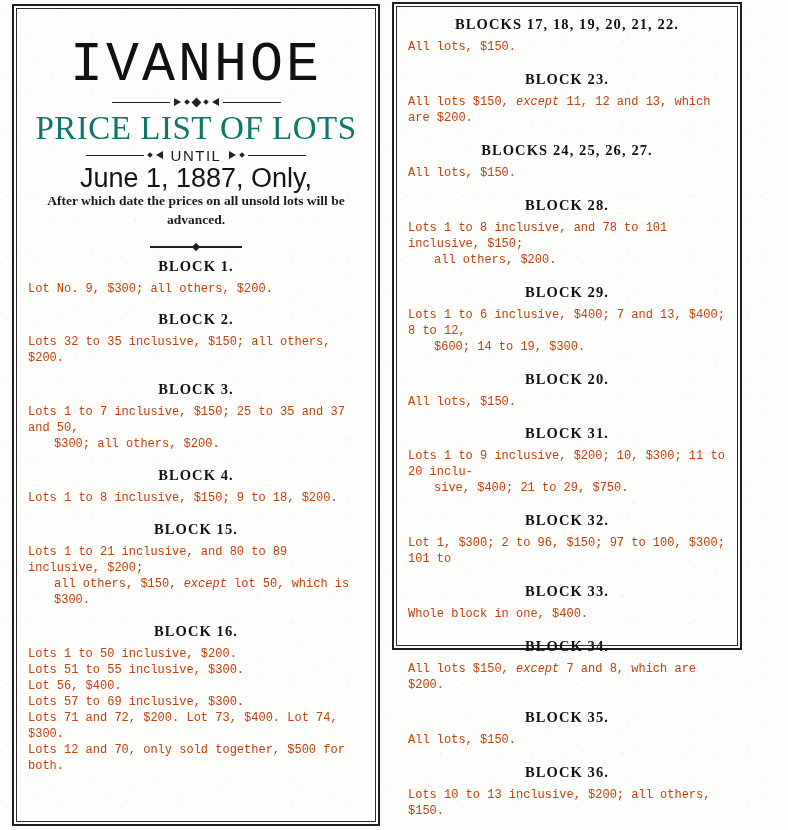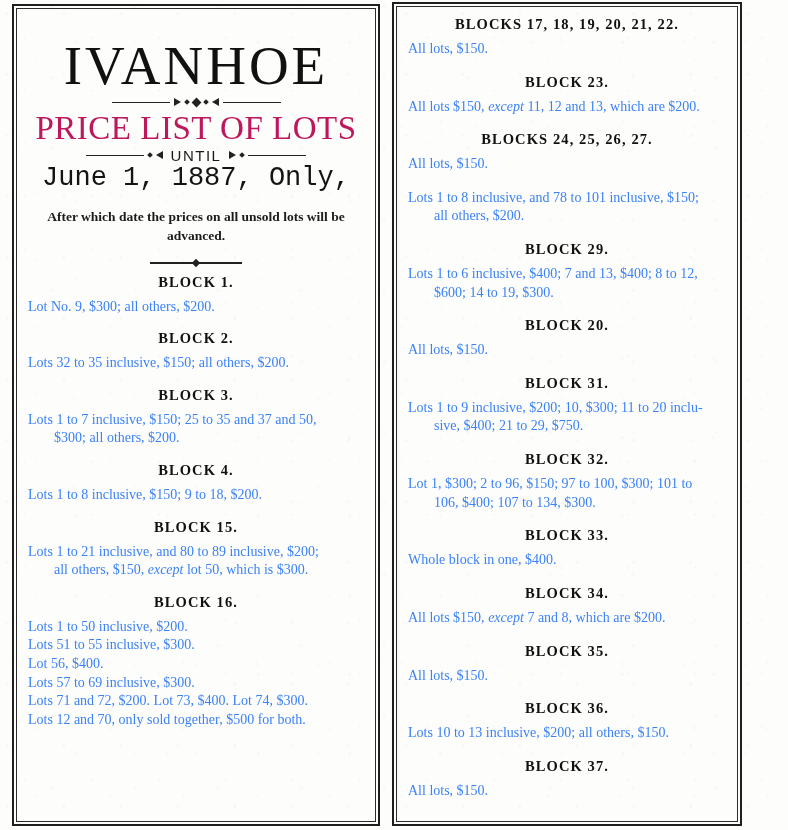--- a/index.html
+++ b/index.html
@@ -49,21 +49,21 @@
     box-sizing: border-box;
     background: transparent;
   }
   .panel-left {
     width: 368px;
     height: 822px;
     margin: 4px 0 0 12px;
   }
   .panel-right {
     width: 350px;
-    height: 824px;
+    height: 648px;
     margin: 2px 0 0 12px;
   }
 
   
   .frame-outer {
     position: absolute;
     inset: 0;
     border: 2px solid #1f1f1f;
   }
   
@@ -80,39 +80,39 @@
     box-sizing: border-box;
     height: 100%;
   }
 
   
   .masthead {
     text-align: center;
     padding-top: 26px;
   }
   .mast-title {
-    font-family: Liberation Serif, serif;
+    font-family: Liberation Mono, monospace;
     font-size: 55px;
     line-height: .95;
     letter-spacing: 3px;
     font-weight: 400;
     color: #111;
     white-space: nowrap;
   }
   .mast-sub {
     font-family: "Liberation Serif", serif;
     font-size: 33px;
     line-height: 1;
     letter-spacing: .5px;
     font-weight: 400;
-    color: #be185d;
+    color: #0f766e;
     white-space: nowrap;
   }
   .mast-date {
-    font-family: Liberation Mono, monospace;
+    font-family: Liberation Sans, sans-serif;
     font-size: 27px;
     line-height: 1;
     font-weight: 400;
     color: #141414;
     white-space: nowrap;
   }
   .mast-note {
     font-family: "Liberation Serif", serif;
     font-size: 13.5px;
     line-height: 1.38;
@@ -192,24 +192,24 @@
     text-align: center;
     font-family: "Liberation Serif", serif;
     font-weight: 700;
     font-size: 14.5px;
     letter-spacing: 1.1px;
     color: #111;
     margin-bottom: 7px;
     white-space: nowrap;
   }
   .block-lines {
-    font-family: Liberation Serif, serif;
-    font-size: 14px;
+    font-family: Liberation Mono, monospace;
+    font-size: 12px;
     line-height: 1.33;
-    color: #3b82f6;
+    color: #c2410c;
   }
   .block-line {
     text-indent: 0;
   }
   .block-line.indent {
     padding-left: 26px;
   }
   .block-line em {
     font-style: italic;
   }
@@ -250,21 +250,21 @@
           <span class="orn-dia-sm"></span>
           <span class="orn-arrow-l"></span>
           <span class="orn-word">UNTIL</span>
           <span class="orn-arrow-r"></span>
           <span class="orn-dia-sm"></span>
           <span class="orn-line l-long"></span>
         </div>
 
         <div class="mast-date">June 1, 1887, Only,</div>
 
-        <div class="mast-note" style="margin-top:16px;">After which date the prices on all unsold lots will be advanced.</div>
+        <div class="mast-note" style="margin-top:0;">After which date the prices on all unsold lots will be advanced.</div>
 
         <div class="rule-short"></div>
       </div>
 
       <div id="left-blocks" style="margin-top:10px;">
           <div class="block-entry">
             <div class="block-head">BLOCK 1.</div>
             <div class="block-lines">
               <div class="block-line">Lot No. 9, $300; all others, $200.</div>
             </div>
@@ -328,20 +328,21 @@
               <div class="block-line">All lots $150, <em>except</em> 11, 12 and 13, which are $200.</div>
             </div>
           </div>
           <div class="block-entry">
             <div class="block-head">BLOCKS 24, 25, 26, 27.</div>
             <div class="block-lines">
               <div class="block-line">All lots, $150.</div>
             </div>
           </div>
           <div class="block-entry">
+            <div class="block-head">BLOCK 28.</div>
             <div class="block-lines">
               <div class="block-line">Lots 1 to 8 inclusive, and 78 to 101 inclusive, $150;</div>
               <div class="block-line indent">all others, $200.</div>
             </div>
           </div>
           <div class="block-entry">
             <div class="block-head">BLOCK 29.</div>
             <div class="block-lines">
               <div class="block-line">Lots 1 to 6 inclusive, $400; 7 and 13, $400; 8 to 12,</div>
               <div class="block-line indent">$600; 14 to 19, $300.</div>
@@ -357,21 +358,20 @@
             <div class="block-head">BLOCK 31.</div>
             <div class="block-lines">
               <div class="block-line">Lots 1 to 9 inclusive, $200; 10, $300; 11 to 20 inclu-</div>
               <div class="block-line indent">sive, $400; 21 to 29, $750.</div>
             </div>
           </div>
           <div class="block-entry">
             <div class="block-head">BLOCK 32.</div>
             <div class="block-lines">
               <div class="block-line">Lot 1, $300; 2 to 96, $150; 97 to 100, $300; 101 to</div>
-              <div class="block-line indent">106, $400; 107 to 134, $300.</div>
             </div>
           </div>
           <div class="block-entry">
             <div class="block-head">BLOCK 33.</div>
             <div class="block-lines">
               <div class="block-line">Whole block in one, $400.</div>
             </div>
           </div>
           <div class="block-entry">
             <div class="block-head">BLOCK 34.</div>

